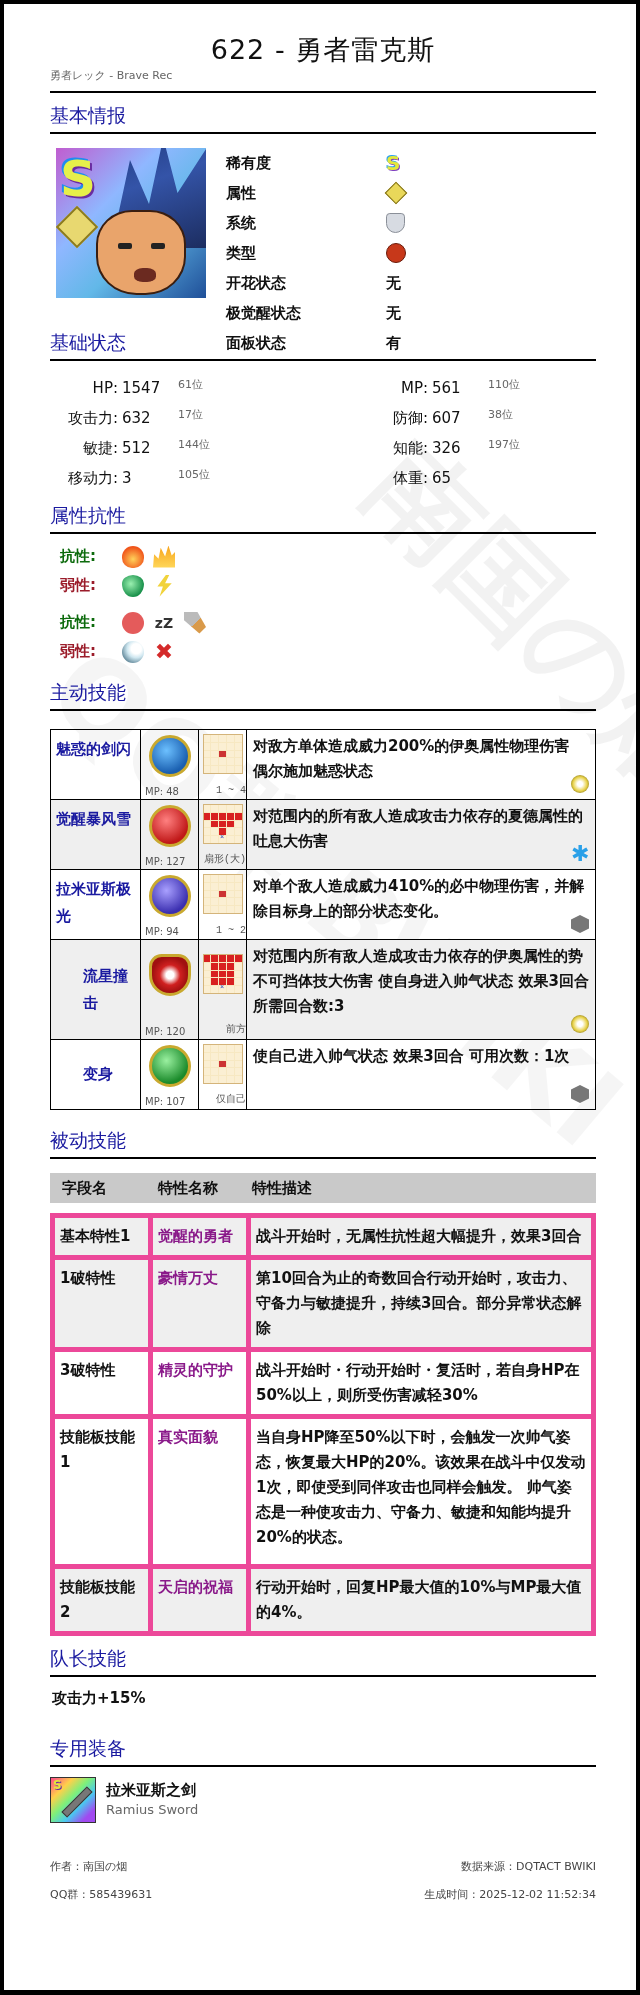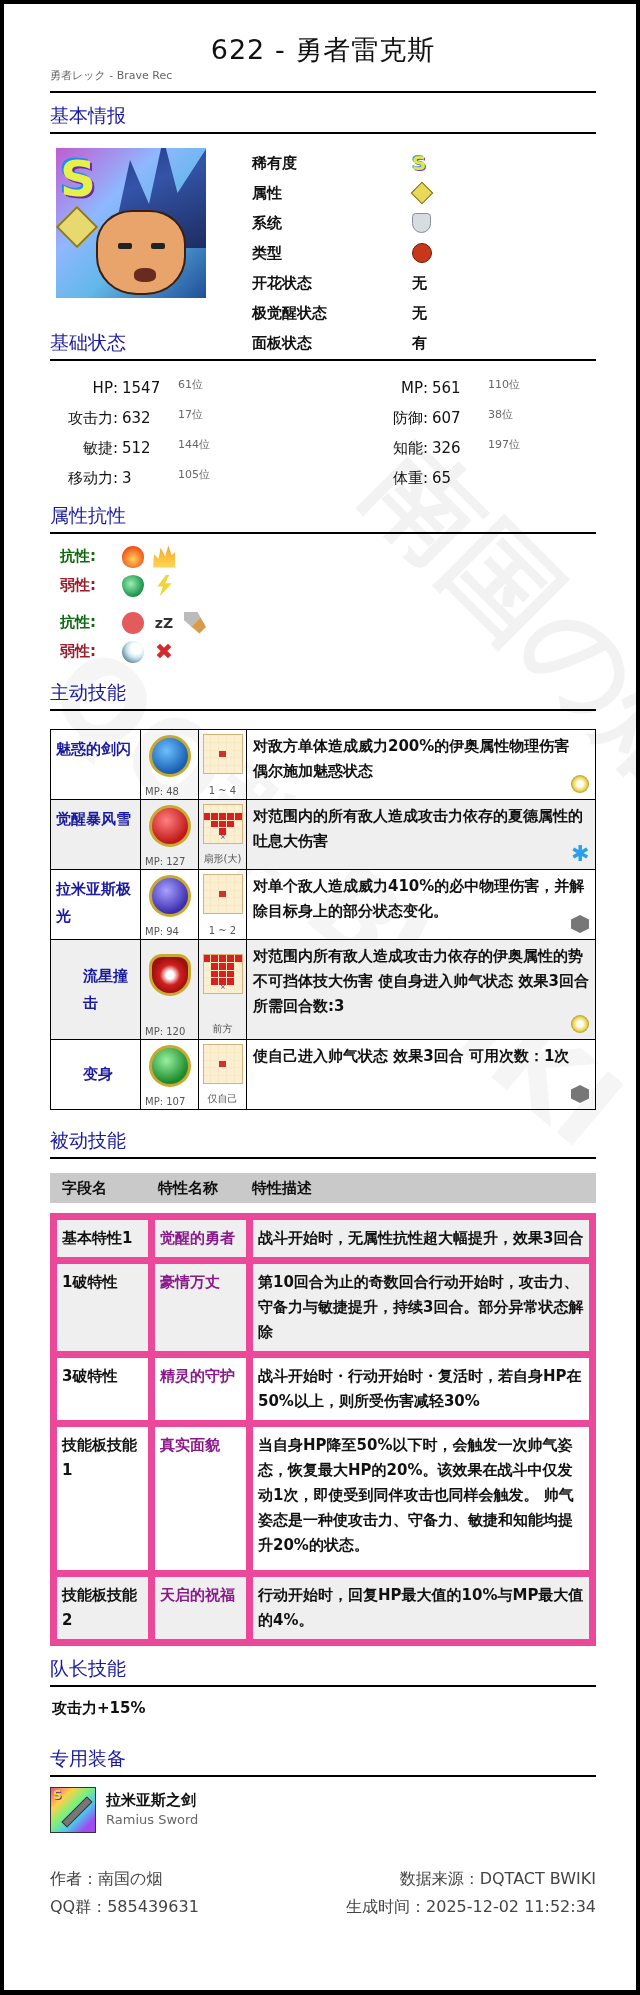--- a/index.html
+++ b/index.html
@@ -30,21 +30,21 @@
     background: linear-gradient(135deg, #c05dd0 0%, #8fb7ff 35%, #62b8e8 60%, #1f4f98 100%); }
   .portrait .hair { position: absolute; left: 55px; top: -10px; width: 95px; height: 110px;
     background: linear-gradient(160deg,#213a80,#3454a8 40%,#1c2d60); clip-path: polygon(0 100%,20% 20%,40% 60%,55% 0,70% 50%,100% 10%,100% 100%); }
   .portrait .face { position: absolute; left: 40px; top: 62px; width: 90px; height: 85px; background: #e9a46b; border-radius: 40% 40% 45% 45%; border: 2px solid #3a1e10; }
   .portrait .eye1, .portrait .eye2 { position: absolute; top: 95px; width: 14px; height: 6px; background: #222; border-radius: 2px; }
   .portrait .eye1 { left: 62px; } .portrait .eye2 { left: 95px; }
   .portrait .mouth { position: absolute; left: 78px; top: 120px; width: 22px; height: 14px; background: #6b2a20; border-radius: 40%; }
   .portrait .rank { position: absolute; left: 4px; top: 2px; font-size: 50px; font-weight: bold; color: #e6f04a;
     text-shadow: 2px 2px 0 #6a2ca0, -2px -2px 0 #1f8cf0; font-family: "DejaVu Sans", sans-serif; }
   .portrait .elem { position: absolute; left: 6px; top: 64px; width: 30px; height: 30px; background: #e8d870; transform: rotate(45deg); border: 2px solid #8a7a20; }
-  .info-table { margin-left: 46px; margin-top: 0; }
+  .info-table { margin-left: 20px; margin-top: 0; }
   .info-row { display: flex; align-items: center; height: 30px; font-size: 15px; font-weight: bold; }
   .info-row .k { width: 160px; }
   .info-row .v { font-weight: bold; }
   .ic { display: inline-block; width: 20px; height: 20px; vertical-align: middle; }
   .ic-s { font-size: 20px; font-weight: bold; color: #e3e83c; text-shadow: 1px 1px 0 #7e3fbf, -1px -1px 0 #2aa0f0; line-height: 20px; }
   .ic-diamond { width: 16px; height: 16px; margin: 2px; background: #e9d85a; transform: rotate(45deg); border: 1px solid #7b6b15; }
   .ic-shield { width: 19px; height: 20px; background: #d7dbe2; border: 1px solid #8a8f98; border-radius: 4px 4px 10px 10px; }
   .ic-type { width: 20px; height: 20px; background: #c7381a; border-radius: 50%; border: 1px solid #6a1a0a; }
   
   .stats { margin-top: 12px; }
@@ -77,55 +77,55 @@
   .sk-name { width: 90px; padding: 6px 5px; color: #1a1aa0; font-weight: bold; font-size: 15px; line-height: 27px; }
   .sk-name.mid { vertical-align: middle !important; padding-left: 32px; }
   .sk-icon { width: 58px; text-align: center; position: relative; }
   .sk-orb { width: 42px; height: 42px; margin: 5px auto 0; border-radius: 50%; border: 3px solid #c9a92f; }
   .orb-blue { background: radial-gradient(circle at 40% 35%, #6cc0ff, #1a5fb0 70%); }
   .orb-red { background: radial-gradient(circle at 40% 35%, #ff8080, #c01818 70%); }
   .orb-purple { background: radial-gradient(circle at 40% 35%, #a9a0ff, #3b2fb0 70%); }
   .orb-green { background: radial-gradient(circle at 40% 35%, #9af0a0, #1a8a2a 70%); }
   .orb-badge { background: radial-gradient(circle at 50% 50%, #fff 15%, #d02020 40%, #a01010 70%); border-radius: 30% 30% 50% 50%; }
   .sk-mp { font-size: 10px; color: #555; position: absolute; bottom: 2px; left: 4px; }
-  .sk-range { width: 48px; text-align: center; position: relative; }
+  .sk-range { width: 48px; text-align: right; position: relative; font-family: Liberation Mono, monospace; }
   .grid { width: 40px; height: 40px; margin: 4px auto 0; display: grid; grid-template-columns: repeat(5,1fr); grid-template-rows: repeat(5,1fr);
     background: #f7e8c2; border: 1px solid #d4b47a; gap: 1px; padding: 0; }
   .grid span { background: #fbefd3; }
   .grid span.on { background: #d82020; }
   .grid span.c { background: #c33; }
   .grid span.me { background: #fbefd3; position: relative; }
   .grid span.me::after { content: "×"; color: #2040c0; font-size: 7px; position: absolute; left: 1px; top: -3px; }
   .sk-rlab { font-size: 10px; color: #555; position: absolute; bottom: 3px; left: 0; right: 0; }
   .sk-desc { padding: 4px 6px; font-size: 15px; font-weight: bold; line-height: 25px; position: relative; }
   .el-ic { position: absolute; right: 6px; bottom: 6px; width: 18px; height: 18px; }
   .el-light { background: radial-gradient(circle, #fff 20%, #e8d24a 55%, #8a7a20 80%); border-radius: 50%; }
   .el-ice { color: #2aa0e8; font-size: 22px; line-height: 18px; text-align: center; font-weight: bold; }
   .el-none { background: #777; clip-path: polygon(50% 0,100% 25%,100% 75%,50% 100%,0 75%,0 25%); }
   
   .ph { display: flex; background: #c9c9c9; height: 30px; align-items: center; margin-top: 14px; font-size: 15px; font-weight: bold; }
   .ph div:nth-child(1) { width: 98px; padding-left: 12px; }
   .ph div:nth-child(2) { width: 98px; padding-left: 10px; }
   .ph div:nth-child(3) { padding-left: 6px; }
   .passive { width: 546px; border-collapse: collapse; margin-top: 10px; }
-  .passive td { border: 7px solid #ec4899; vertical-align: top; font-size: 15px; font-weight: bold; line-height: 25px; }
+  .passive td { border: 5px solid #ec4899; vertical-align: top; font-size: 15px; font-weight: bold; line-height: 25px; }
   .passive tr.alt td { background: #efefef; }
   .p-field { width: 98px; padding: 6px 5px; }
   .p-name { width: 98px; padding: 6px 5px; color: #8a1a8a; }
   .p-desc { padding: 6px 5px; }
   .leader { font-size: 15px; font-weight: bold; margin-top: 12px; padding-left: 2px; }
   .equip { display: flex; margin-top: 10px; align-items: flex-start; }
   .eq-ic { width: 46px; height: 46px; border: 1px solid #333;
     background: linear-gradient(135deg,#ff4a8a,#ffd04a 25%,#7ef07a 45%,#4ac8f0 65%,#a04af0 85%); position: relative; }
   .eq-ic::after { content: ""; position: absolute; left: 8px; top: 20px; width: 34px; height: 6px; background: #777; transform: rotate(-45deg); border: 1px solid #333; }
   .eq-ic .s { position: absolute; left: 2px; top: 0; font-size: 12px; font-weight: bold; color: #e3e83c; text-shadow: 1px 1px 0 #6a2ca0; }
   .eq-txt { margin-left: 10px; }
   .eq-name { font-size: 15px; font-weight: bold; margin-top: 4px; }
   .eq-en { font-size: 13px; color: #666; margin-top: 2px; }
-  .footer { margin-top: 36px; font-size: 16px; color: #444; text-align: right; }
+  .footer { margin-top: 36px; font-size: 11px; color: #444; text-align: right; }
   .footer .line { display: flex; justify-content: space-between; height: 28px; }
 </style>
 </head>
 <body>
 
 <div class="frame">
   <div class="watermark">南国の烟</div>
   <div class="watermark2">QQ群 BWIKI</div>
 
   <div class="content">

